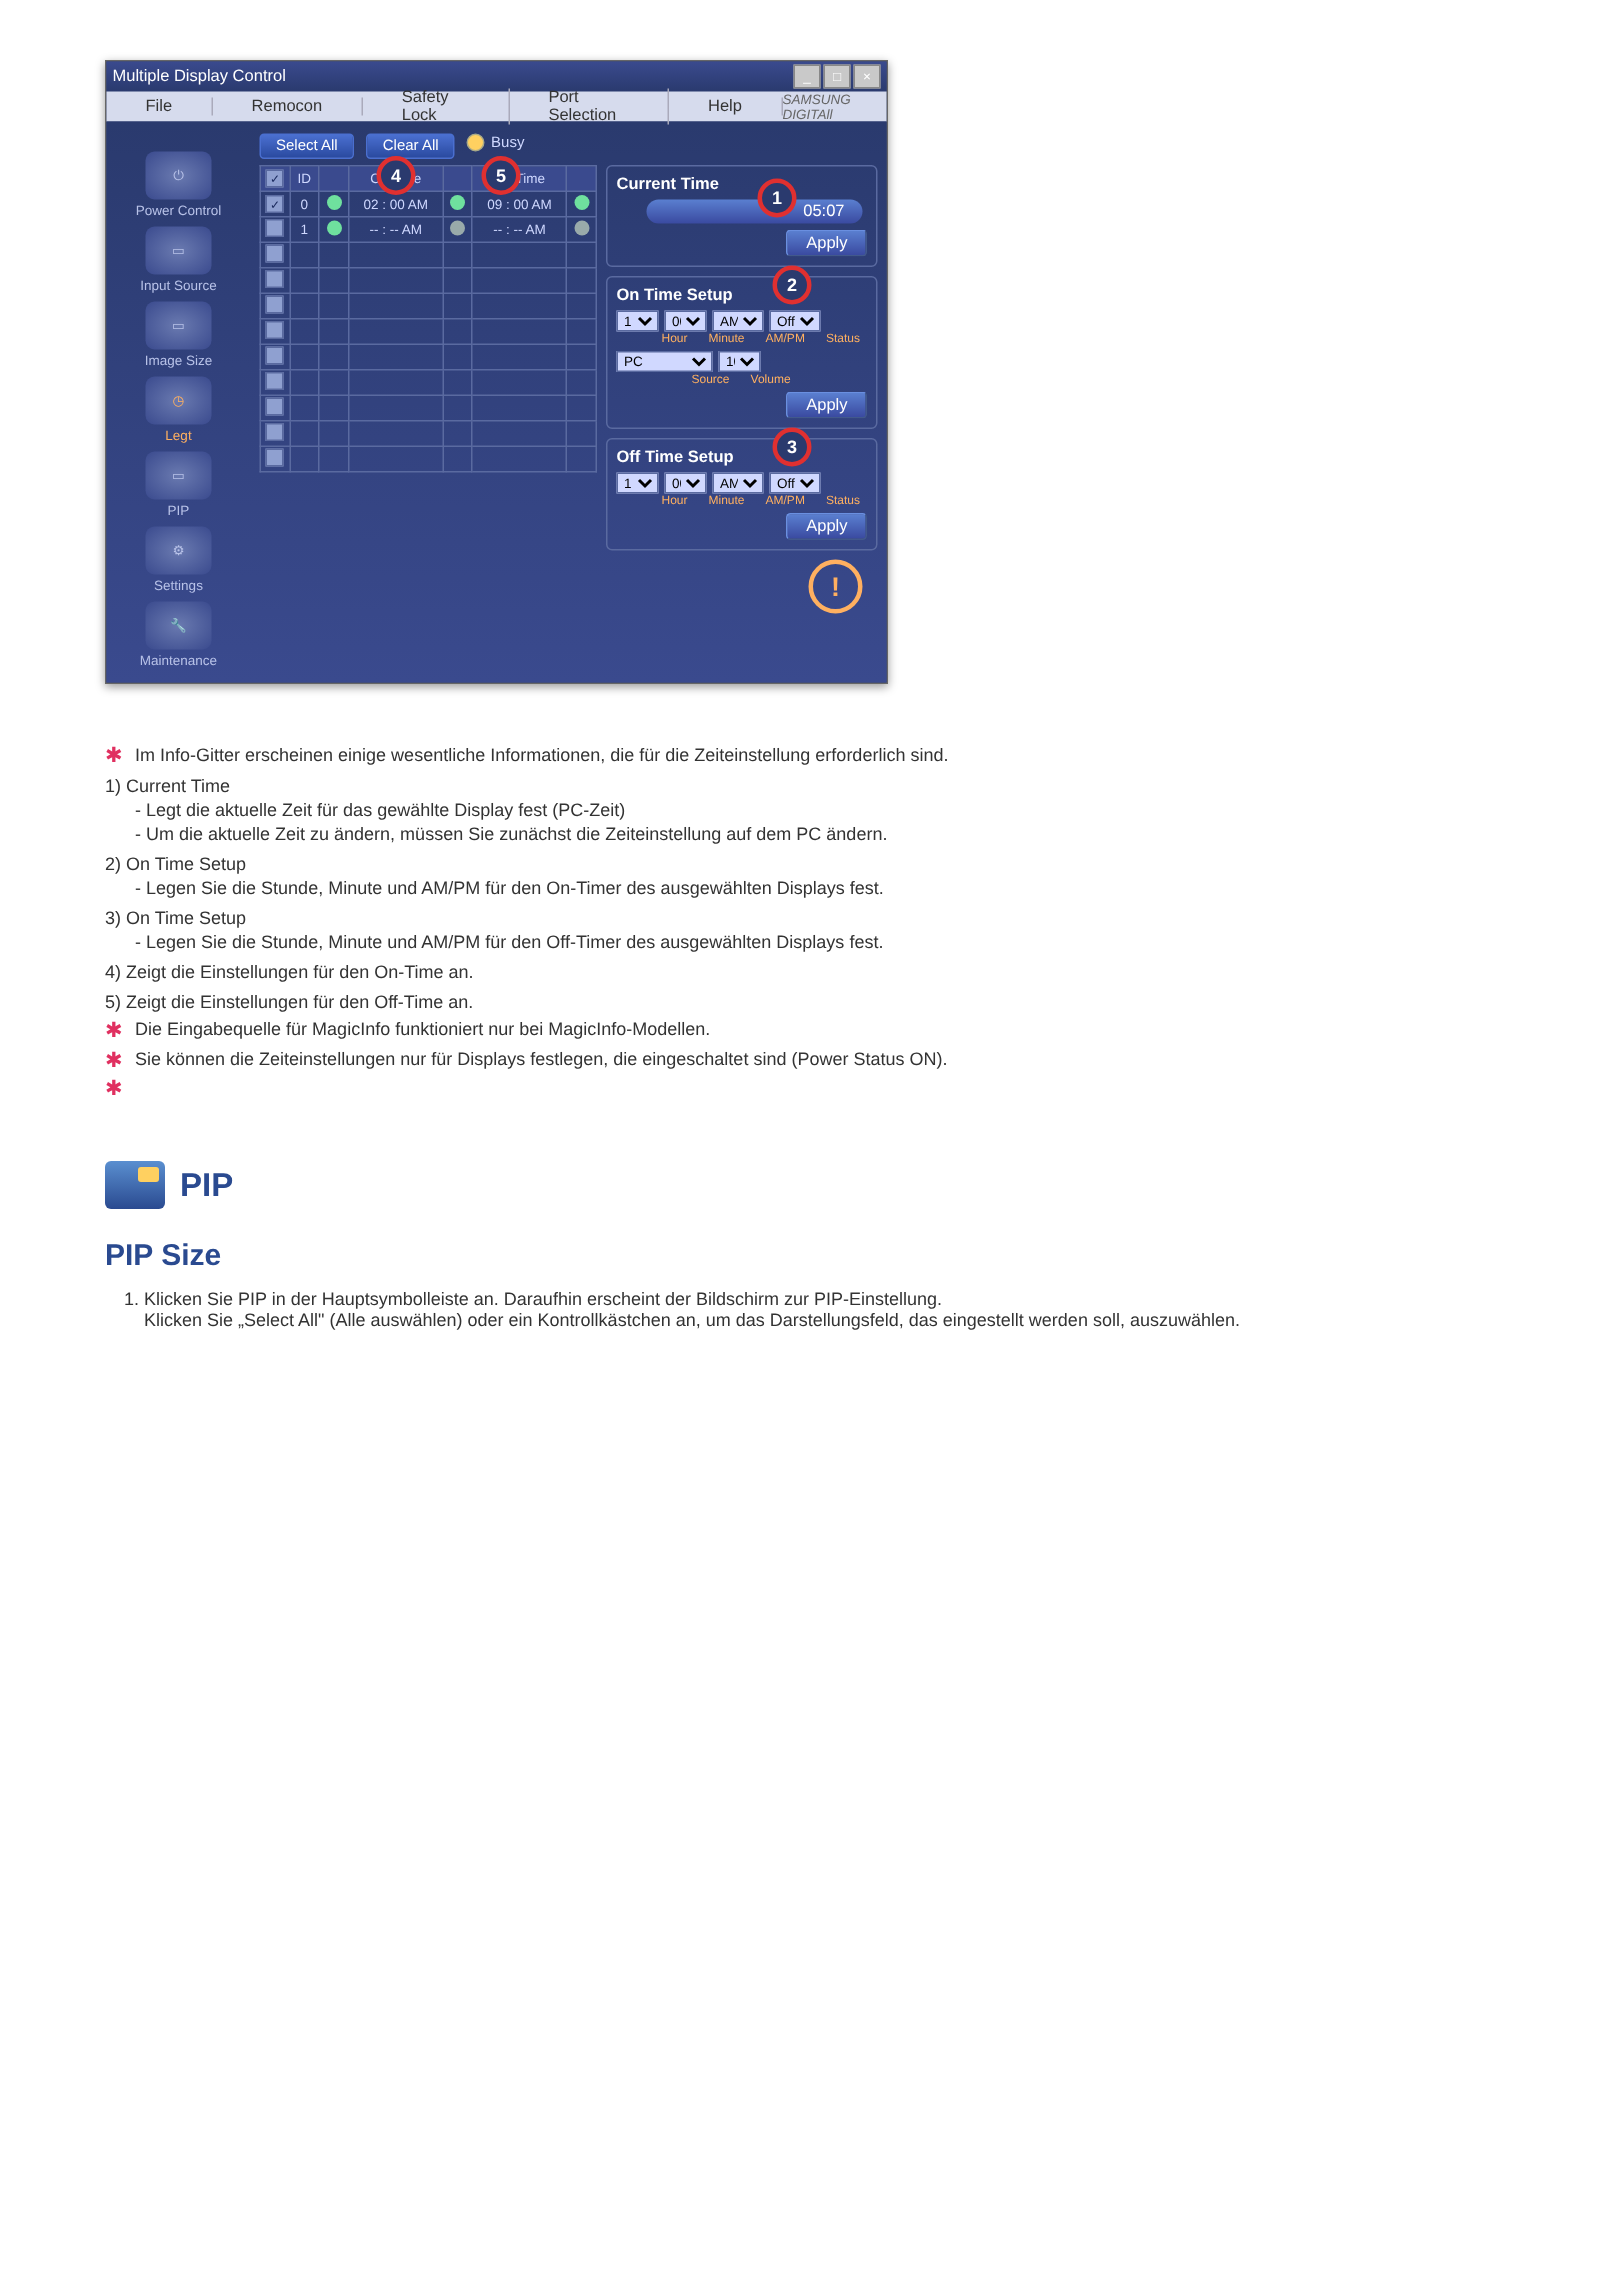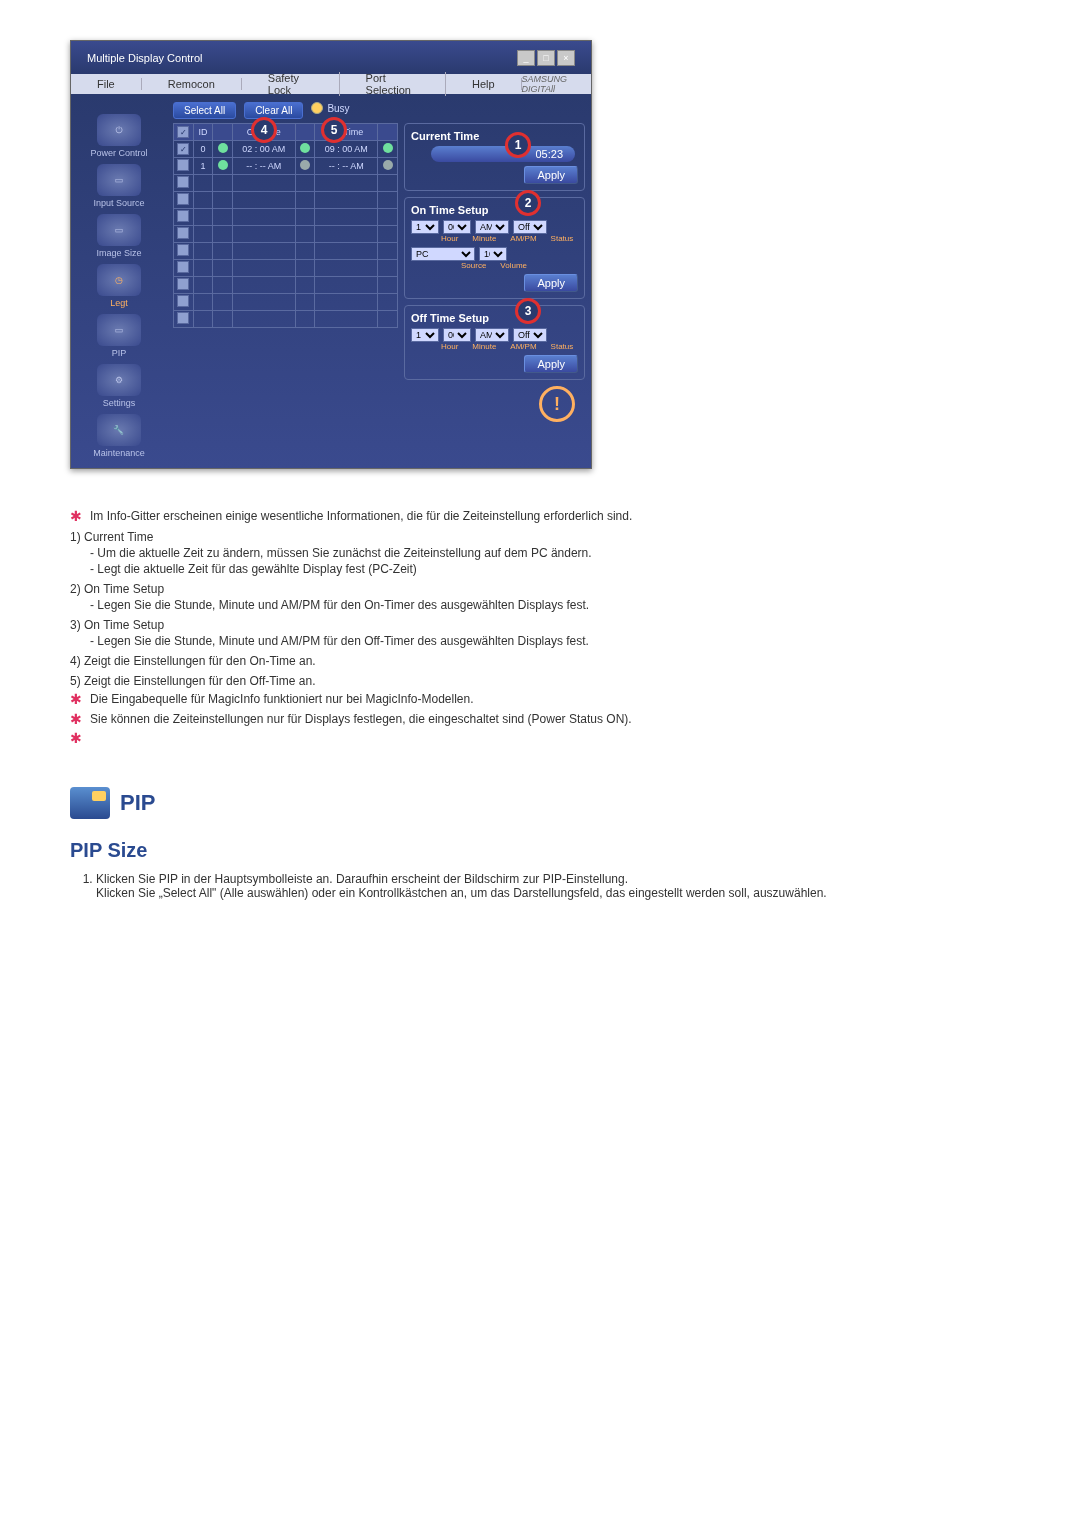--- a/index.html
+++ b/index.html
@@ -11,24 +11,24 @@
     background: #fff;
   }
   .app-window {
     width: 520px;
     border: 1px solid #666;
     background: #2a3a6e;
     box-shadow: 0 2px 6px rgba(0,0,0,0.4);
   }
   .title-bar {
     background: linear-gradient(#3a4a8e,#2a3a6e);
-    height: 33px;
+    height: 20px;
     display: flex;
     align-items: center;
-    padding: 0 16px;
+    padding: 0 4px;
     color: #fff;
     font-size: 11px;
   }
   .title-bar .title-text { flex: 1; }
   .win-btns { display: flex; gap: 2px; }
   .win-btn {
     width: 16px; height: 14px;
     background: #c9c9c9;
     border: 1px solid #888;
     display: flex; align-items: center; justify-content: center;
@@ -376,21 +376,21 @@
                   <td></td>
                   <td></td>
                 </tr>
           </tbody>
             </table>
         </div>
         <div class="right-panel">
           <div class="panel-box rel">
             <div class="annot" style="top:8px;left:100px;">1</div>
             <div class="panel-title">Current Time</div>
-            <div class="time-display">05:23</div>
+            <div class="time-display">05:07</div>
             <div class="apply-btn">Apply</div>
             <div style="clear:both"></div>
           </div>
           <div class="panel-box rel">
             <div class="annot" style="top:-8px;left:110px;">2</div>
             <div class="panel-title">On Time Setup</div>
             <div class="field-row">
               <select class="sel"><option>1</option></select>
               <select class="sel"><option>00</option></select>
               <select class="sel w"><option>AM</option></select>
@@ -440,22 +440,22 @@
   </div>
 </div>
 
 <div class="doc-section">
   <div class="star-line">
     <span class="star">✱</span>
     <span>Im Info-Gitter erscheinen einige wesentliche Informationen, die für die Zeiteinstellung erforderlich sind.</span>
   </div>
 
   <div class="num-item"><span>1)</span> <span>Current Time</span></div>
+  <div class="sub-item">- Legt die aktuelle Zeit für das gewählte Display fest (PC-Zeit)</div>
   <div class="sub-item">- Um die aktuelle Zeit zu ändern, müssen Sie zunächst die Zeiteinstellung auf dem PC ändern.</div>
-  <div class="sub-item">- Legt die aktuelle Zeit für das gewählte Display fest (PC-Zeit)</div>
 
   <div class="num-item"><span>2)</span> <span>On Time Setup</span></div>
   <div class="sub-item">- Legen Sie die Stunde, Minute und AM/PM für den On-Timer des ausgewählten Displays fest.</div>
 
   <div class="num-item"><span>3)</span> <span>On Time Setup</span></div>
   <div class="sub-item">- Legen Sie die Stunde, Minute und AM/PM für den Off-Timer des ausgewählten Displays fest.</div>
 
   <div class="num-item"><span>4)</span> <span>Zeigt die Einstellungen für den On-Time an.</span></div>
   <div class="num-item"><span>5)</span> <span>Zeigt die Einstellungen für den Off-Time an.</span></div>
 

